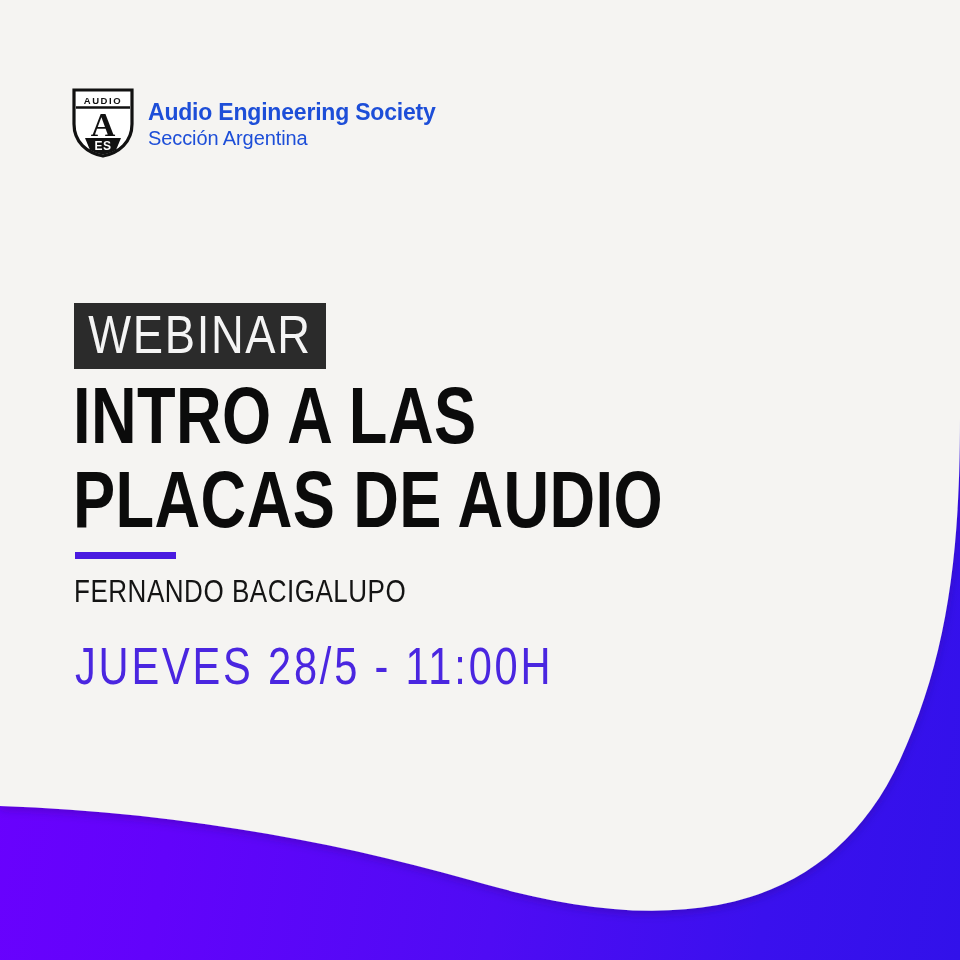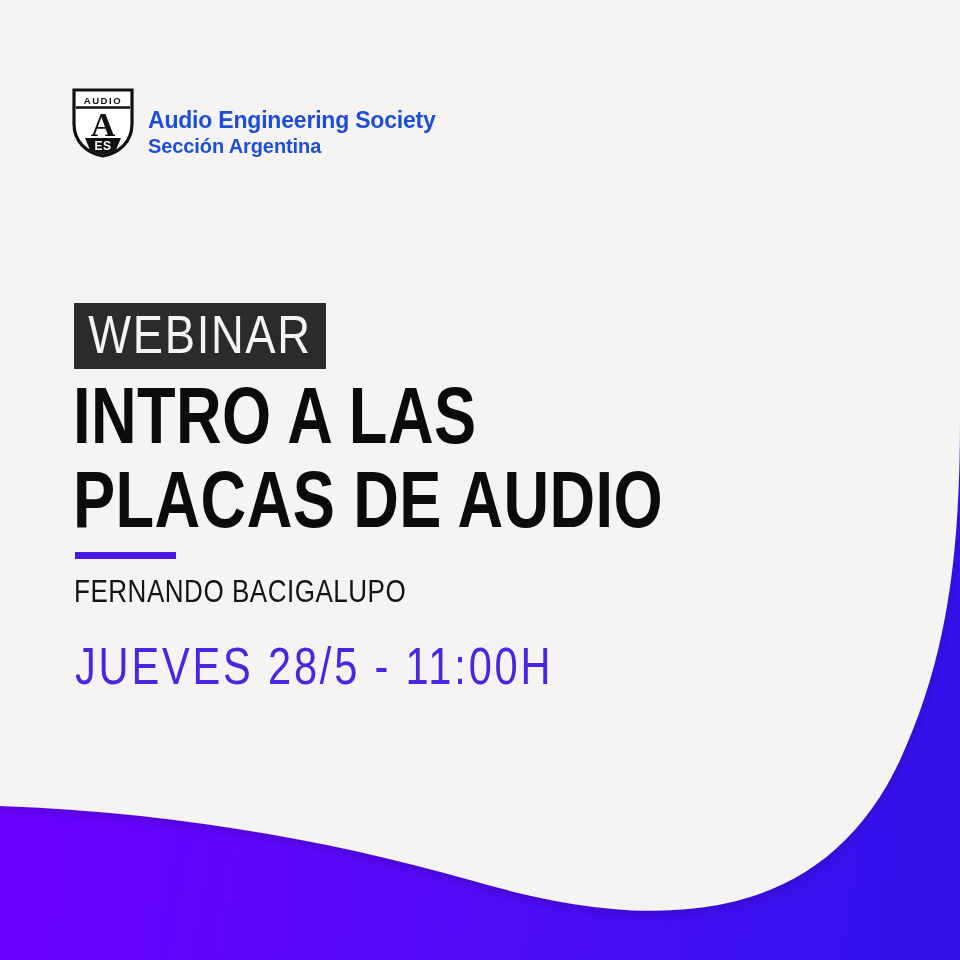--- a/index.html
+++ b/index.html
@@ -34,42 +34,42 @@
     position: absolute;
     inset: 0;
   }
 
   
   .logo-lockup {
     position: absolute;
     left: 72px;
     top: 88px;
     display: flex;
-    align-items: flex-end;
+    align-items: center;
   }
   .shield {
     width: 62px;
     height: 70px;
     flex: 0 0 auto;
   }
   .logo-text {
     margin-left: 14px;
     padding-top: 4px;
     color: #1d4ed8;
   }
   .logo-title {
     font-size: 23px;
     font-weight: bold;
     letter-spacing: -0.2px;
     line-height: 1.1;
     white-space: nowrap;
   }
   .logo-sub {
     font-size: 20px;
-    font-weight: bold;
+    font-weight: normal;
     letter-spacing: -0.1px;
     line-height: 1.2;
     margin-top: 1px;
     white-space: nowrap;
   }
 
   
   .webinar-tag {
     position: absolute;
     left: 74px;

